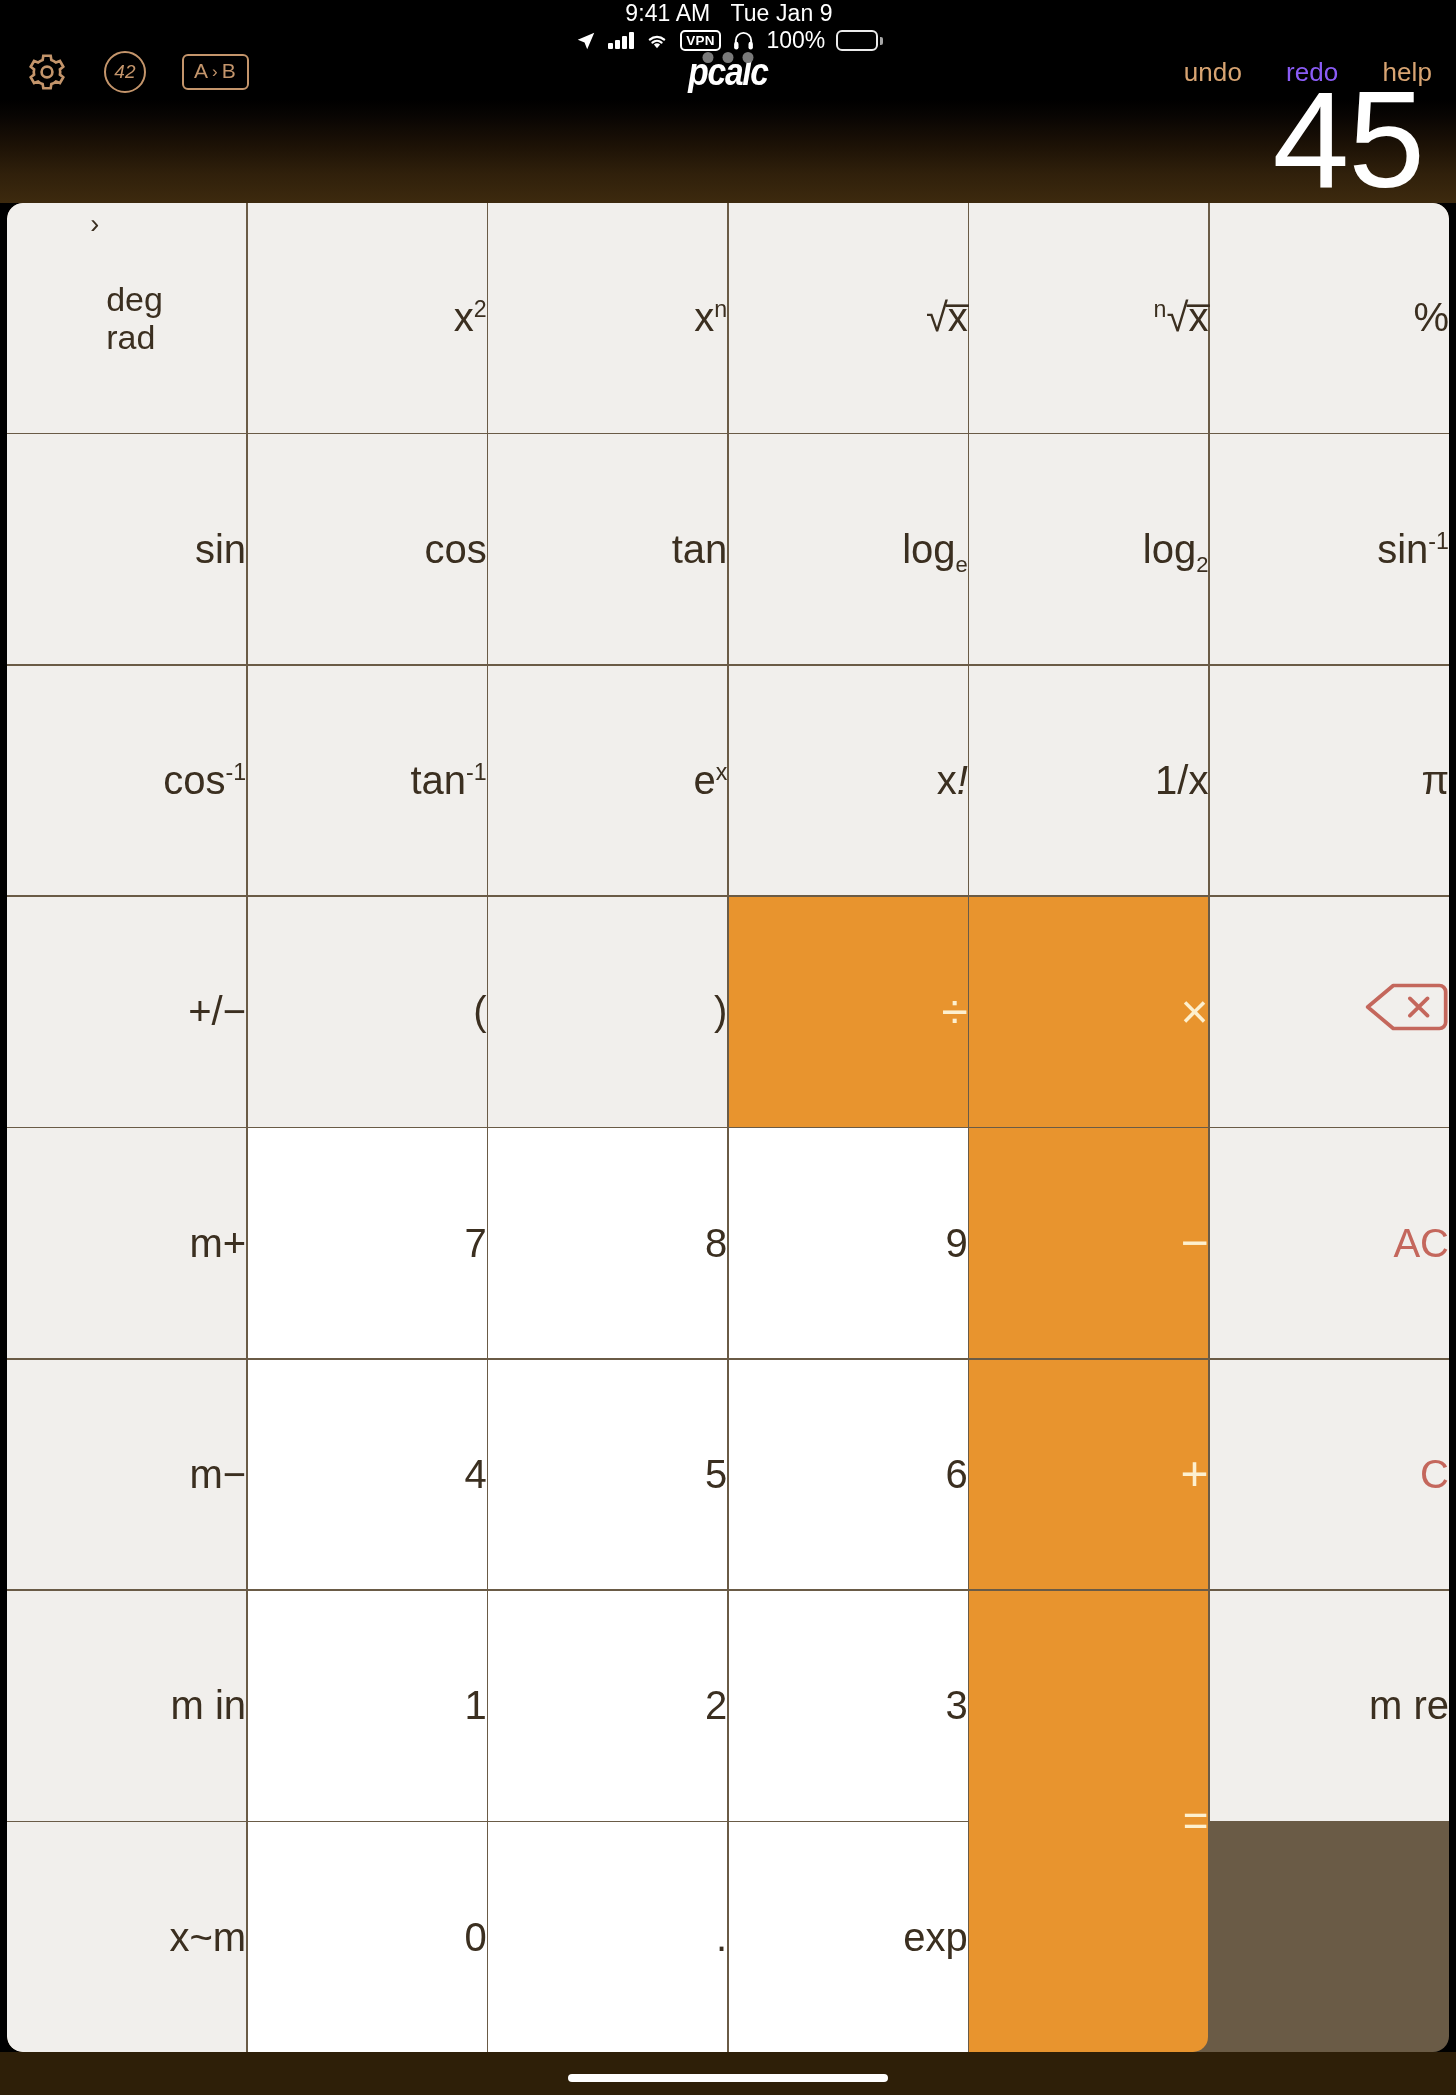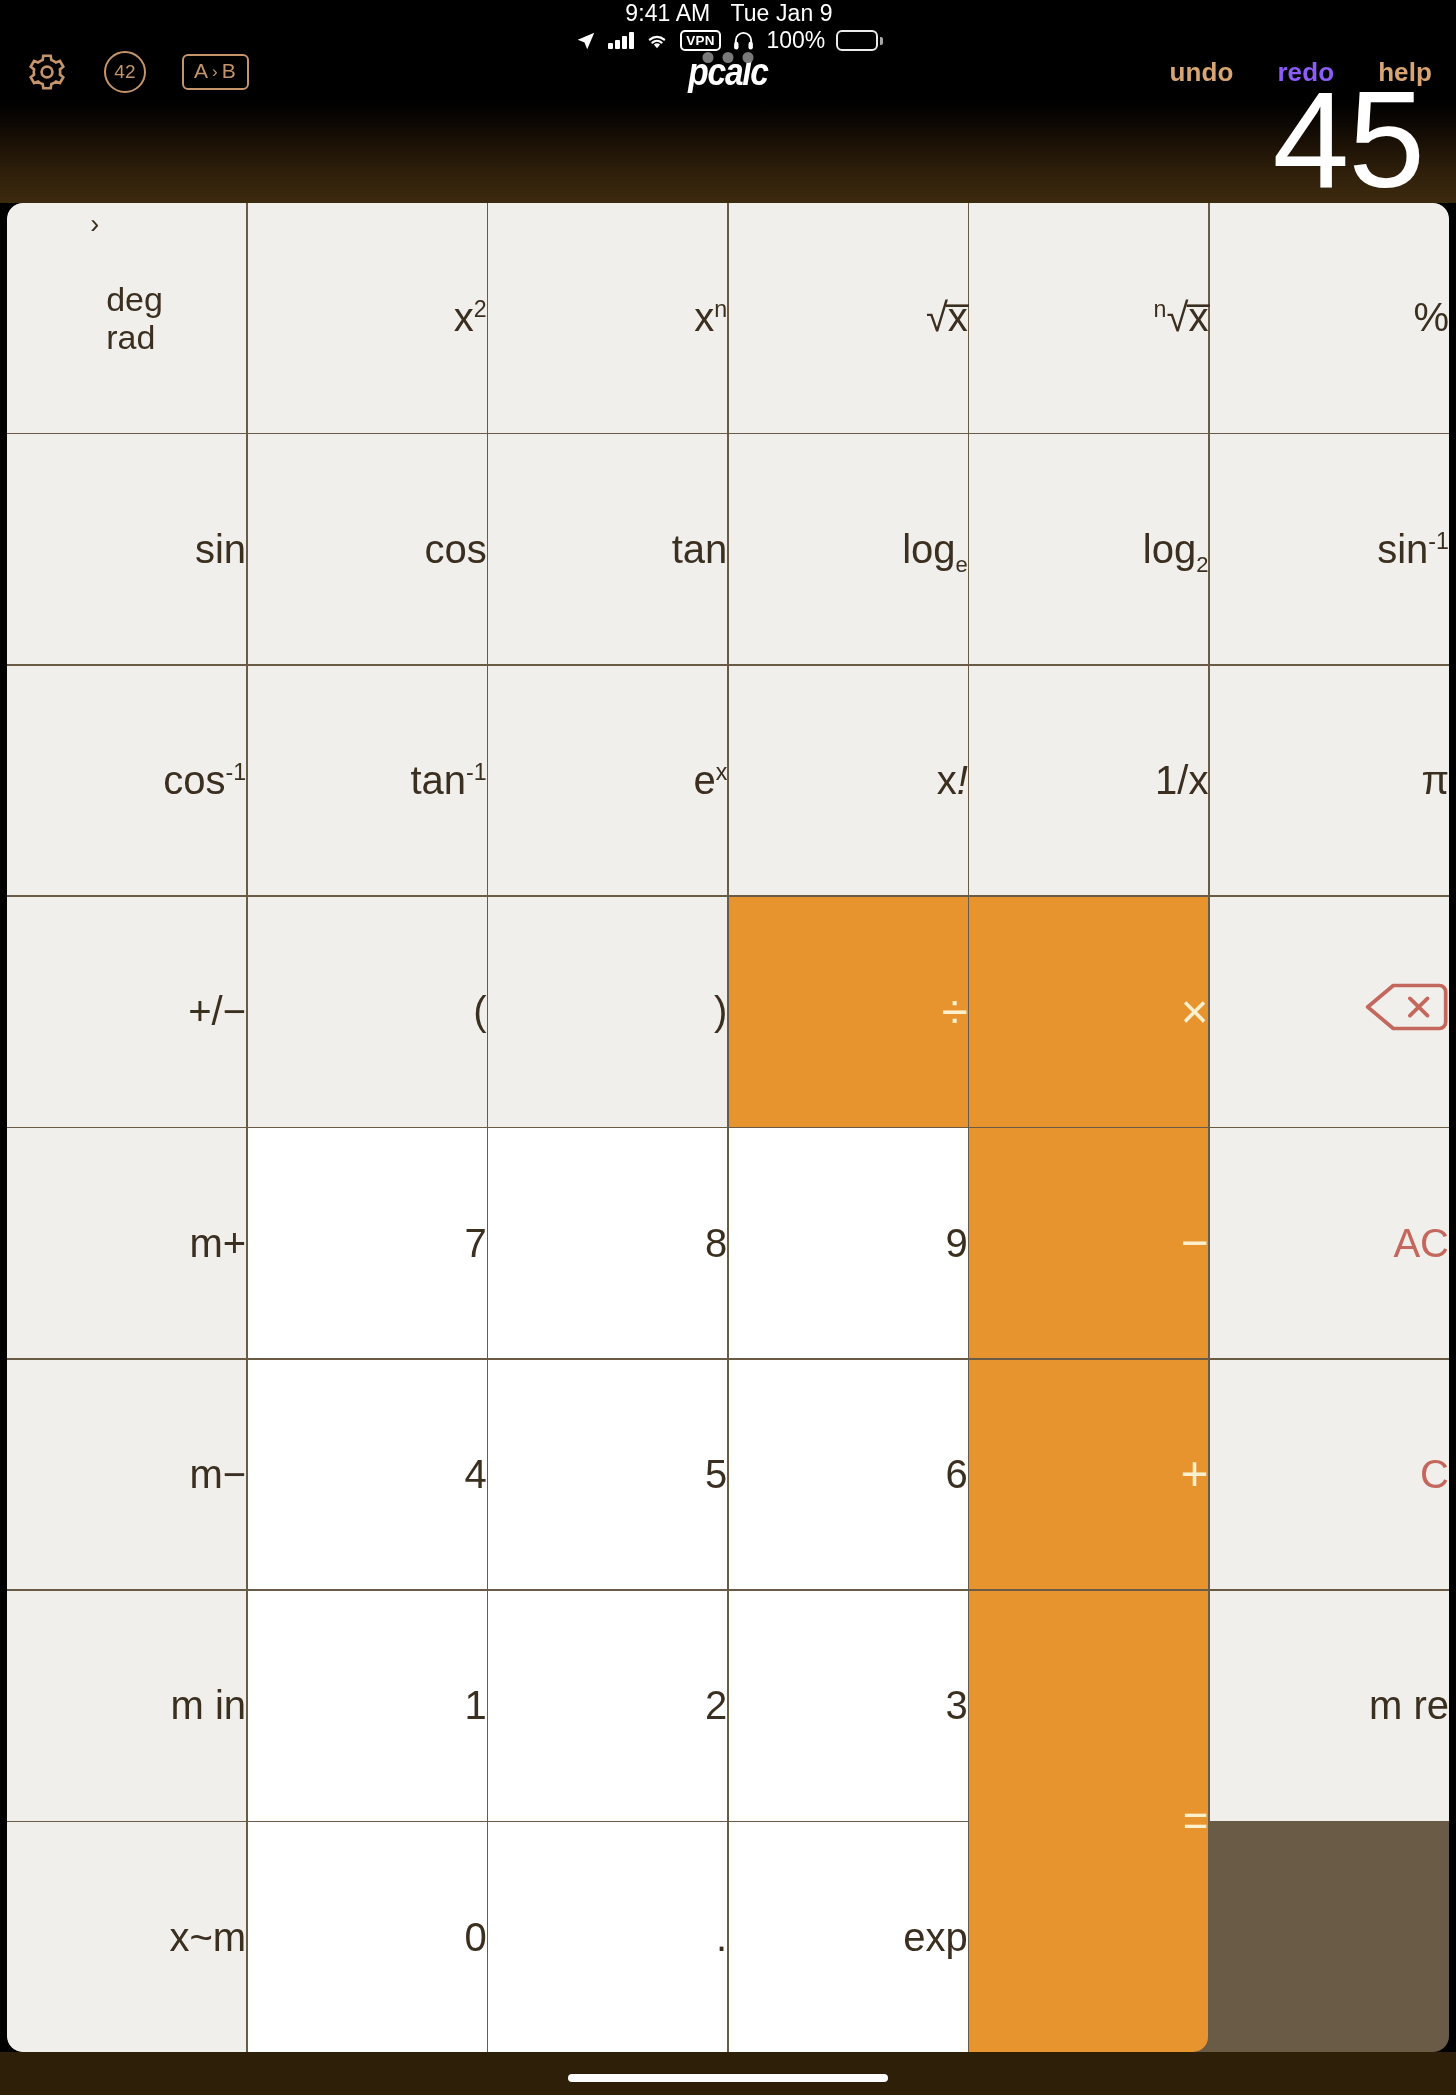--- a/index.html
+++ b/index.html
@@ -108,20 +108,21 @@
   }
   .gear-icon { width: 42px; height: 42px; }
   .badge-42 {
     width: 42px; height: 42px;
     border: 2.4px solid #c4956b;
     border-radius: 50%;
     display: flex; align-items: center; justify-content: center;
     color: #c4956b;
     font-size: 19px;
     letter-spacing: .2px;
+    font-style: italic;
   }
   .ab-box {
     border: 2.4px solid #c4956b;
     border-radius: 6px;
     color: #c4956b;
     font-size: 21px;
     padding: 4px 10px 5px;
     line-height: 1.05;
     letter-spacing: 1px;
     display: flex; align-items: center; gap: 3px;
@@ -157,21 +158,21 @@
     transform: translateX(-50%) scaleX(.86);
   }
 
   .tb-right {
     position: absolute;
     right: 24px; top: 0;
     height: 56px;
     display: flex; align-items: center; gap: 44px;
     font-size: 26px;
   }
-  .tb-btn { color: #d8a472; letter-spacing: .1px; font-weight: bold; }
+  .tb-btn { color: #d8a472; letter-spacing: .1px; }
   .tb-btn.disabled { color: #8b5cf6; }
 
   
   .display {
     position: absolute;
     top: 100px; left: 0;
     width: 1456px;
     height: 103px;
     background: linear-gradient(to bottom, #000000 0%, #0a0603 18%, #1d1206 45%, #30200b 72%, #3d2a0e 100%);
     z-index: 10;

